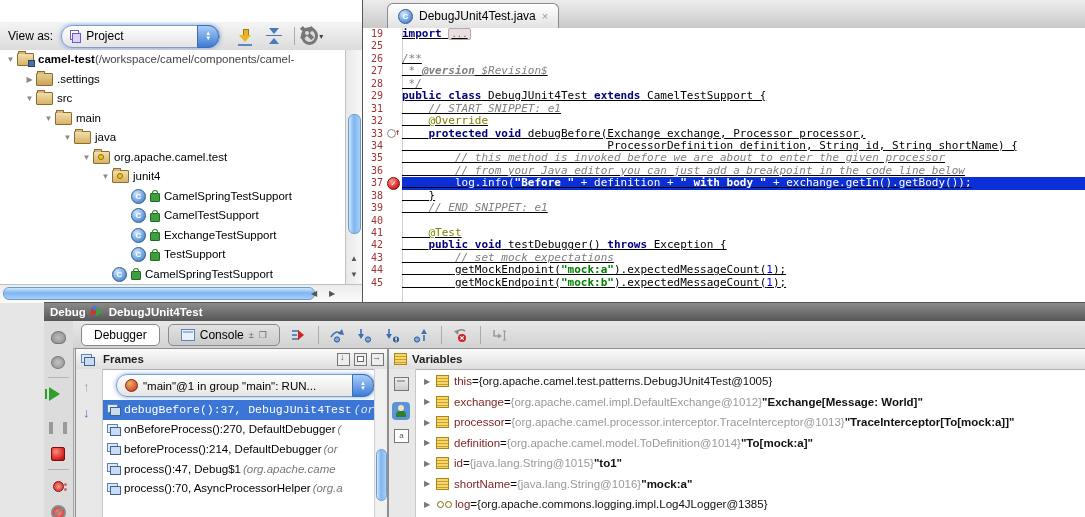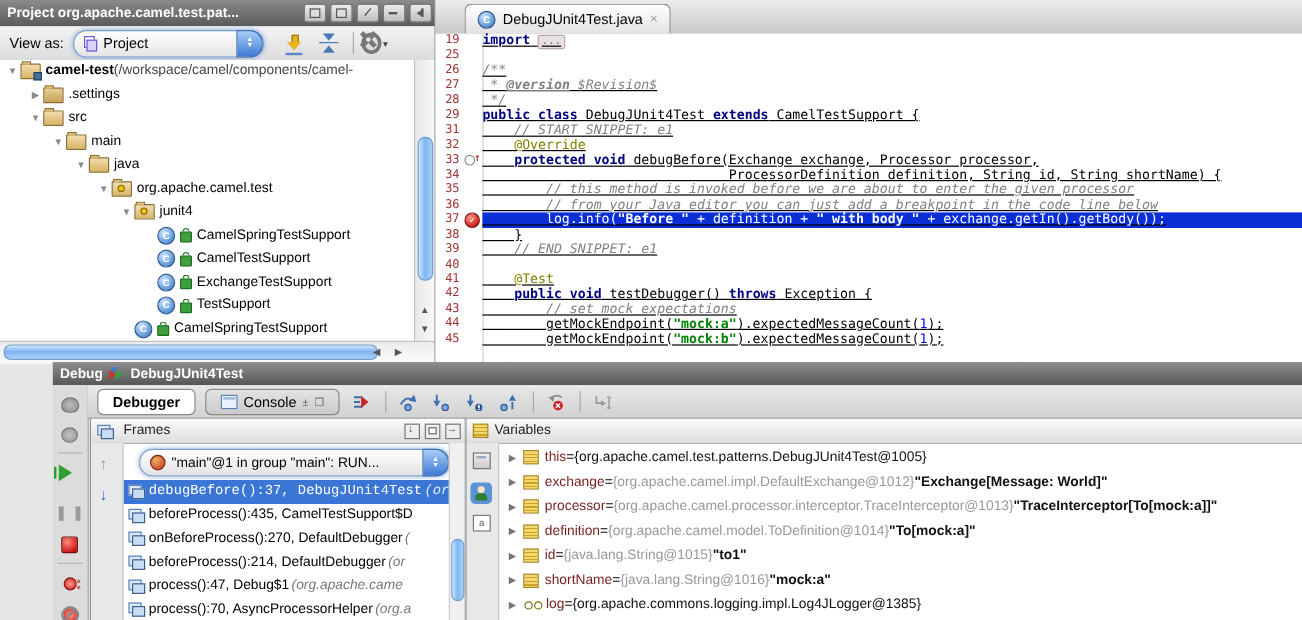--- a/index.html
+++ b/index.html
@@ -108,21 +108,21 @@
   .dtitle{position:absolute;left:0;top:0;right:0;height:18px;background:linear-gradient(#8b8b8b,#565656);
           color:#fff;font-weight:bold;font-size:11.5px;line-height:18px;padding-left:6px;display:flex;align-items:center;gap:5px;}
   .runcfg{width:13px;height:11px;position:relative;display:inline-block;}
   .runcfg::before{content:"";position:absolute;left:0;top:1px;border:4.5px solid transparent;border-left:7px solid #cc3333;}
   .runcfg::after{content:"";position:absolute;left:5px;top:1px;border:4.5px solid transparent;border-left:7px solid #3f9e3f;}
   .runcfg i{position:absolute;left:2px;top:-1px;width:4px;height:4px;background:#3e7bd6;}
   .dtabs{position:absolute;left:29px;top:18px;right:0;height:27px;background:linear-gradient(#e8e8e8,#d2d2d2);
          border-bottom:1px solid #a8a8a8;display:flex;align-items:center;gap:8px;padding-left:8px;}
   .dtab{height:20px;border:1px solid #8a8a8a;border-radius:5px;display:flex;align-items:center;gap:5px;
         padding:0 12px;font-size:12px;background:linear-gradient(#e2e2e2,#cbcbcb);}
-  .dtab.active{background:#fff;font-weight:bold;}
+  .dtab.active{background:#fff;font-weight:normal;}
   .console-ic{width:12px;height:10px;background:#e8f0fa;border:1px solid #5c84b8;position:relative;}
   .console-ic::before{content:"";position:absolute;left:1px;top:1px;right:1px;height:2px;background:#9cb8dc;}
   .mini{font-size:9px;color:#666;}
   .dtool{width:20px;height:20px;display:flex;align-items:center;justify-content:center;}
   
   #leftcol{position:absolute;left:0;top:18px;width:29px;bottom:0;background:#dcdcdc;border-right:1px solid #a8a8a8;}
   .lic{position:absolute;left:5px;width:18px;height:18px;display:flex;align-items:center;justify-content:center;}
   .bug{width:13px;height:11px;background:radial-gradient(#bdbdbd,#8a8a8a);border-radius:50% 50% 40% 40%;border:1px solid #777;}
   .balloon{width:12px;height:11px;background:radial-gradient(#c4c4c4,#8f8f8f);border-radius:50%;border:1px solid #777;}
   .resume{width:0;height:0;border:7px solid transparent;border-left:11px solid #2e9e2e;position:relative;}
@@ -132,21 +132,21 @@
   .bps-ic{width:9px;height:9px;border-radius:50%;background:radial-gradient(#ff9a8a,#c81e1e);border:1px solid #8a1010;position:relative;}
   .bps-ic::after{content:"";position:absolute;right:-4px;top:1px;width:3px;height:3px;border-radius:50%;background:#c86a6a;}
   .bps-ic::before{content:"";position:absolute;right:-4px;bottom:0px;width:3px;height:3px;border-radius:50%;background:#c86a6a;}
   .mute-ic{width:11px;height:11px;border-radius:50%;background:radial-gradient(#ff9a8a,#c81e1e);border:2px solid #8a8a8a;position:relative;}
   .mute-ic::before{content:"";position:absolute;left:-1px;top:4px;width:13px;height:2px;background:#8a8a8a;transform:rotate(-45deg);}
   .hsep{position:absolute;left:4px;width:21px;height:1px;background:#b5b5b5;}
 
   
   .dbox{position:absolute;top:45px;bottom:-1px;background:#fff;border:1px solid #8f8f8f;}
   .dhead{position:absolute;left:0;top:0;right:0;height:20px;background:linear-gradient(#fbfbfb,#dedede);
-         border-bottom:1px solid #b0b0b0;display:flex;align-items:center;padding-left:5px;gap:5px;font-weight:normal;font-size:11.5px;color:#222;}
+         border-bottom:1px solid #b0b0b0;display:flex;align-items:center;padding-left:5px;gap:5px;font-weight:bold;font-size:11.5px;color:#222;}
   .headics{position:absolute;right:3px;top:4px;display:flex;gap:4px;}
   .mini-ic{width:11px;height:11px;border:1px solid #777;position:relative;background:#eee;}
   .mini-ic.hidearr::before{content:"→";position:absolute;left:0px;top:-2px;font-size:9px;color:#555;}
   .mini-ic.rest::before{content:"↓";position:absolute;left:2px;top:-2px;font-size:9px;color:#555;}
   .mini-ic.flt::before{content:"";position:absolute;left:2px;top:2px;width:5px;height:4px;border:1px solid #666;background:#fff;}
   .strip{position:absolute;left:0;top:20px;width:26px;bottom:0;background:#e8e8e8;border-right:1px solid #c8c8c8;}
   .frames-ic{width:13px;height:11px;position:relative;display:inline-block;flex:none;margin-right:4px;}
   .frames-ic::before{content:"";position:absolute;left:0;top:0;width:9px;height:7px;background:#dfe9f6;border:1px solid #5c84b8;}
   .frames-ic::after{content:"";position:absolute;left:3px;top:3px;width:9px;height:7px;background:#c8dcf4;border:1px solid #41618f;}
   .frow{height:19.6px;display:flex;align-items:center;white-space:nowrap;overflow:hidden;padding-left:4px;font-size:11.5px;}
@@ -174,40 +174,20 @@
   svg{display:block;}
 </style>
 </head>
 <body>
 
 <div id="root">
 
   <div id="top">
 
     <div id="project-panel">
-      <div class="ptitle">
-        <span>Project org.apache.camel.test.pat...</span>
-        <span class="winbtns">
-          <span class="winbtn">
-              <i></i>
-            </span>
-          <span class="winbtn">
-              <i></i>
-            </span>
-          <span class="winbtn pin">
-              <i></i>
-            </span>
-          <span class="winbtn min">
-              <i></i>
-            </span>
-          <span class="winbtn hide">
-              <i></i>
-            </span>
-        </span>
-      </div>
       <div class="ptoolbar">
         <span>View as:</span>
         <div class="combo" style="width:125px;">
           <span class="proj-ic"></span>
           <span>Project</span>
           <span class="cap">
             <span>▲</span>
               <span>▼</span>
           </span>
         </div>
@@ -465,24 +445,20 @@
         </span>
       </div>
       <div style="position:absolute;left:27px;top:51px;right:12px;bottom:0;overflow:hidden;">
           <div class="frow sel">
             <span class="frames-ic"></span>
             <span>debugBefore():37, DebugJUnit4Test </span>
             <span class="pkg">(org.a</span>
           </div>
           <div class="frow">
             <span class="frames-ic"></span>
-            <span>beforeProcess():435, CamelTestSupport$D</span>
-          </div>
-          <div class="frow">
-            <span class="frames-ic"></span>
             <span>onBeforeProcess():270, DefaultDebugger </span>
             <span class="pkg">(</span>
           </div>
           <div class="frow">
             <span class="frames-ic"></span>
             <span>beforeProcess():214, DefaultDebugger </span>
             <span class="pkg">(or</span>
           </div>
           <div class="frow">
             <span class="frames-ic"></span>

